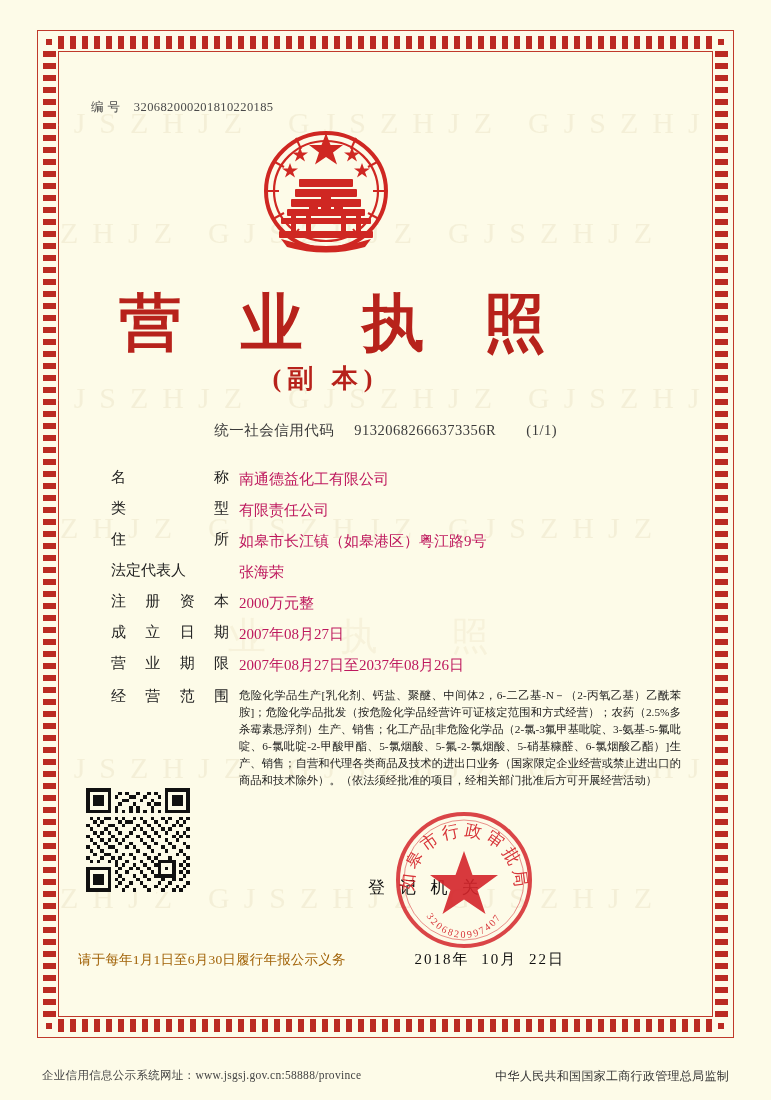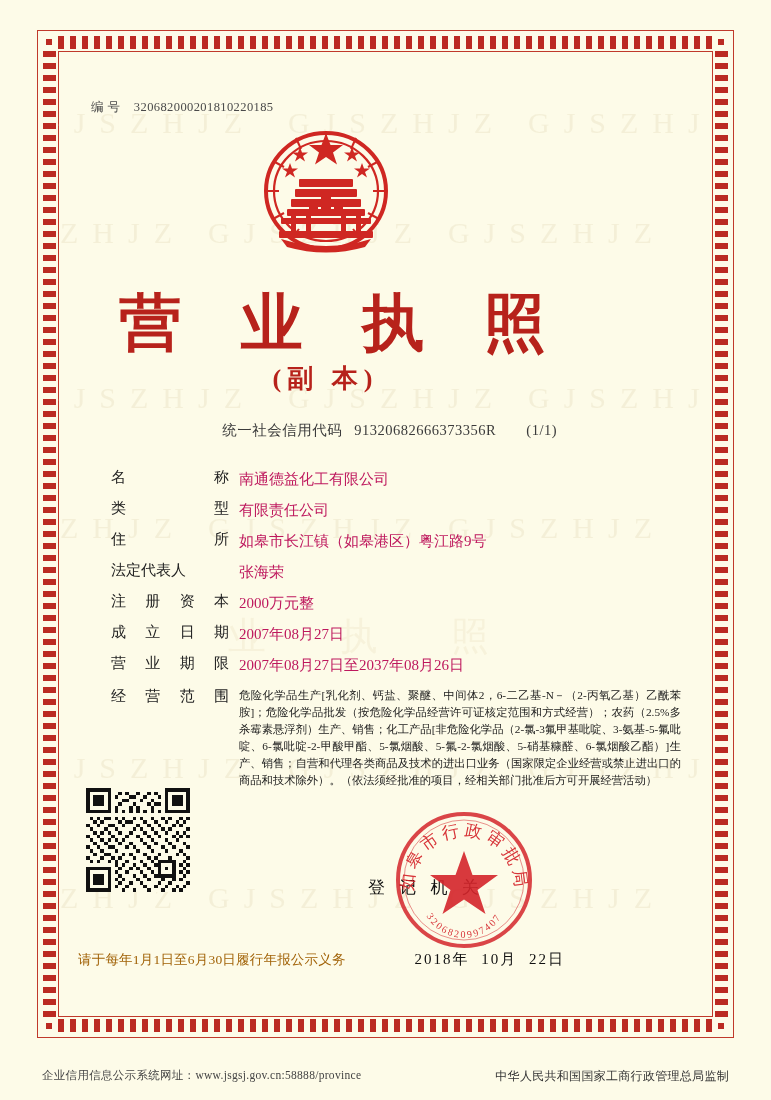--- a/index.html
+++ b/index.html
@@ -360,21 +360,21 @@
           <path d="M30 126 q45 14 90 0 l-6 8 q-39 11 -78 0 z"></path>
         </g>
       </svg>
     </div>
 
     <div class="title">营 业 执 照</div>
     <div class="subtitle">(副  本)</div>
 
     <div class="credit-line">
       <span>统一社会信用代码</span>
-      <span style="margin-left:8px;">91320682666373356R</span>
+      <span style="margin-left:16px;">91320682666373356R</span>
       <span class="seq">(1/1)</span>
     </div>
 
     <div class="fields">
 
       <div class="field-row">
         <div class="field-label">
             <span>名</span>
             <span>称</span>
           </div>

